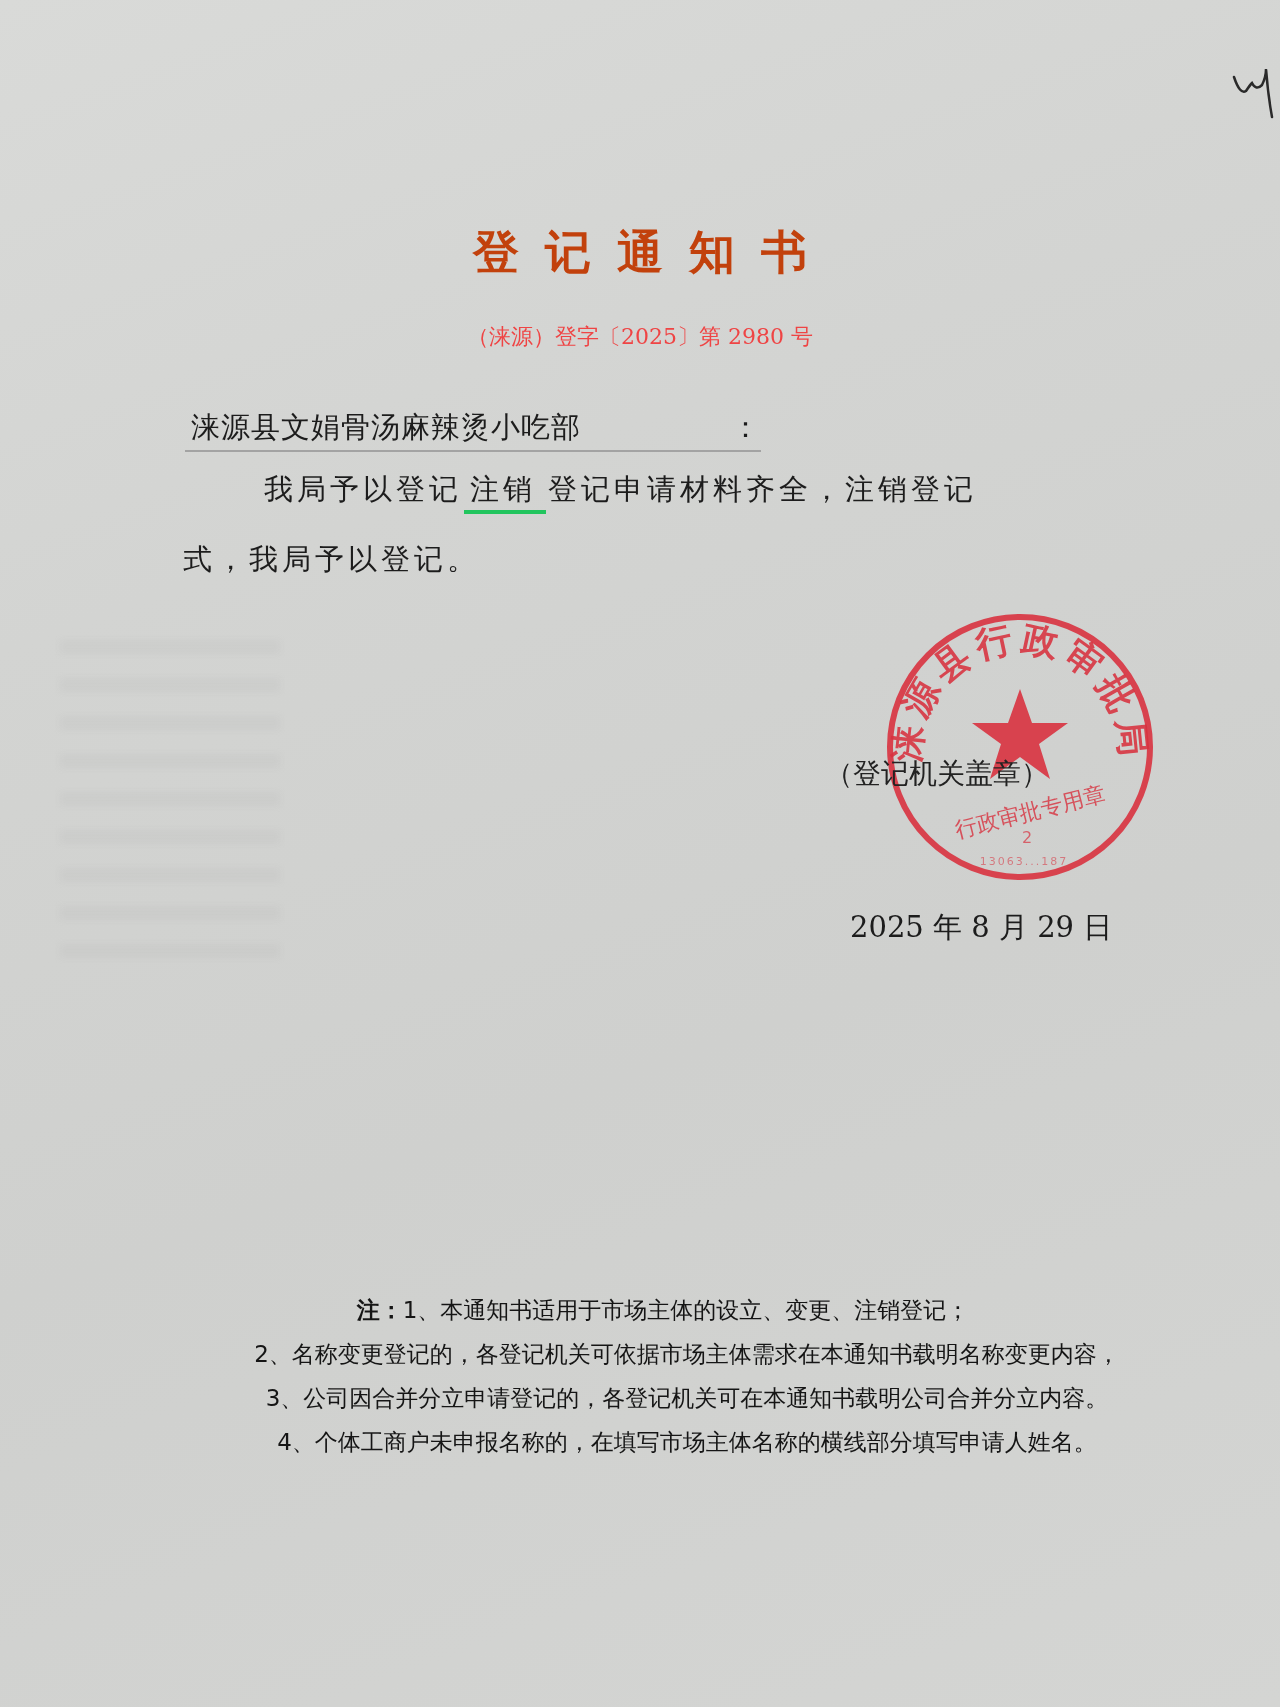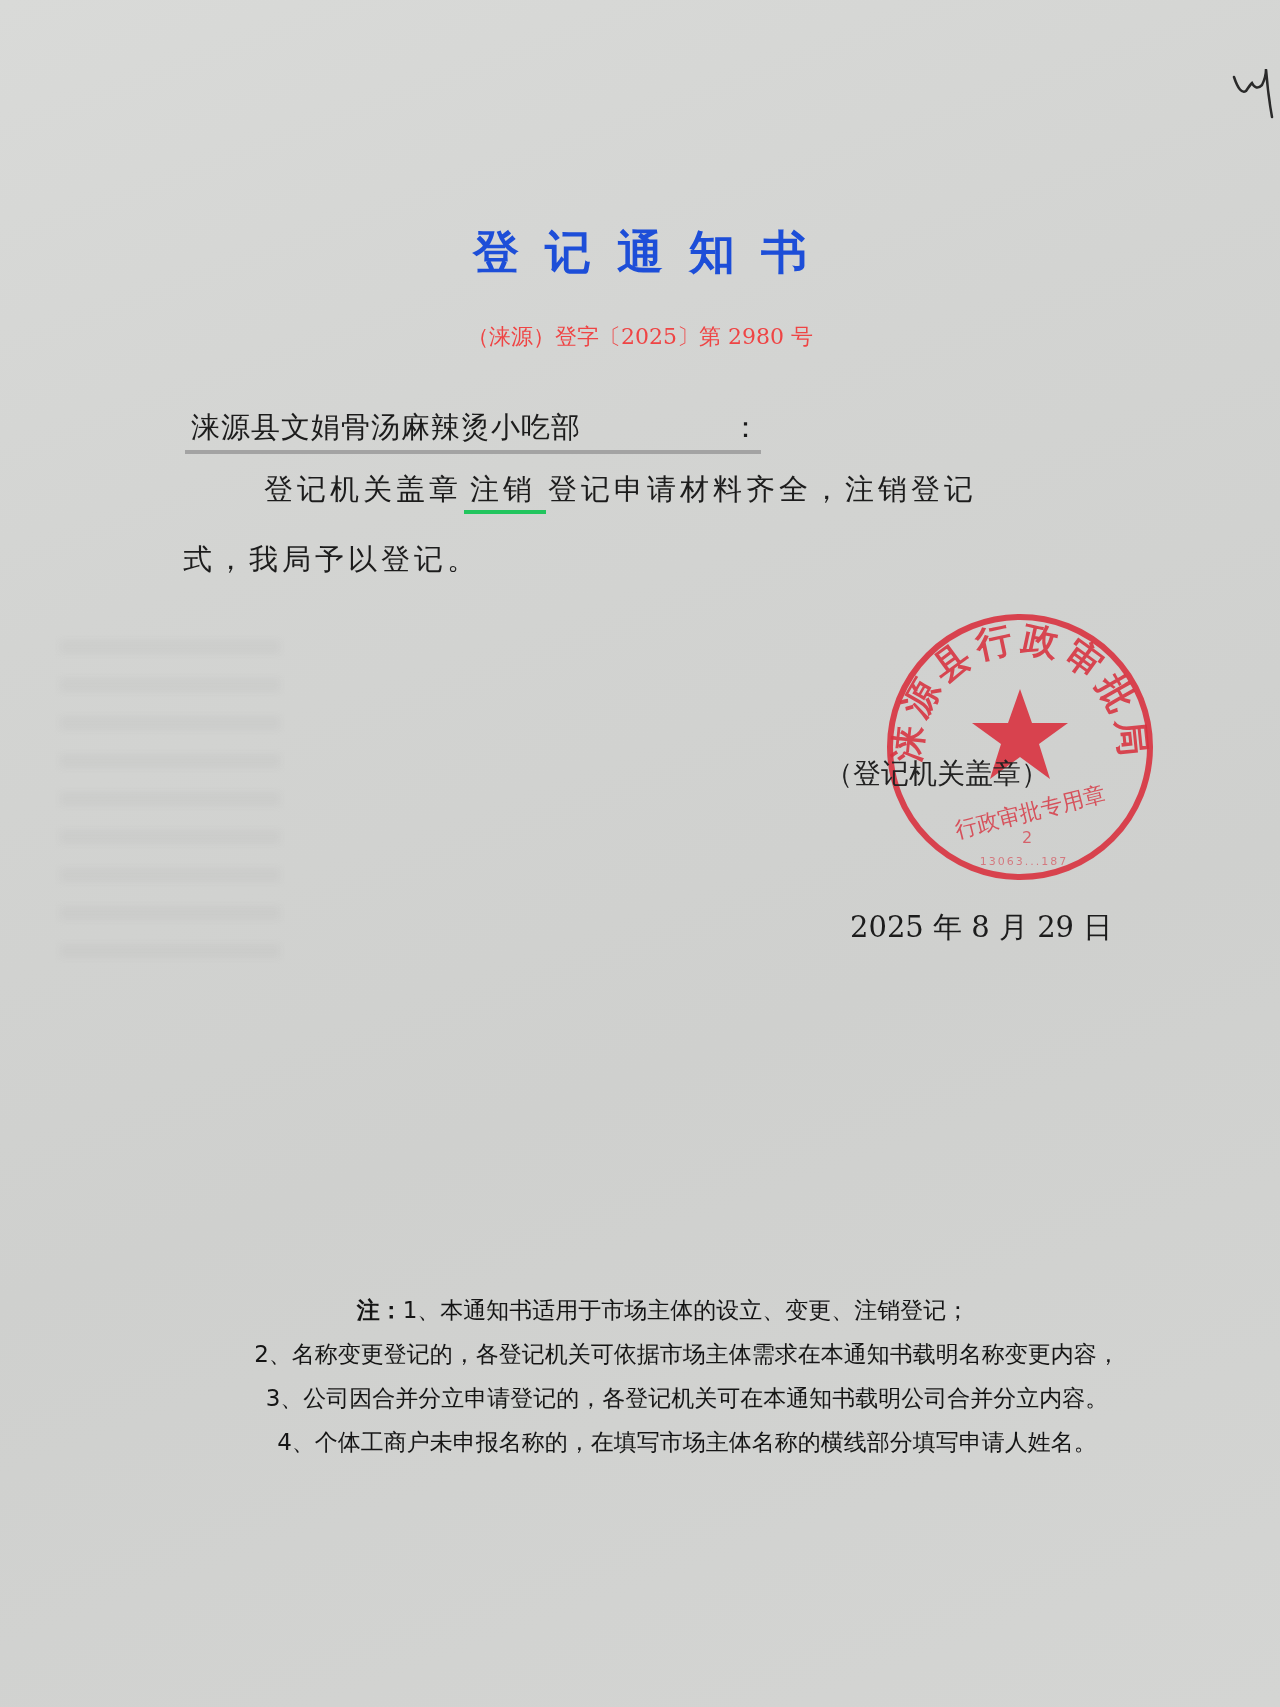--- a/index.html
+++ b/index.html
@@ -19,31 +19,31 @@
     }
     .handmark {
       position: absolute; left: 1232px; top: 55px;
       width: 50px; height: 70px;
     }
     .title {
       position: absolute; left: 0; width: 1280px; top: 222px;
       text-align: center;
       font-family: "DejaVu Sans", "Liberation Sans", sans-serif;
       font-weight: bold; font-size: 46px; letter-spacing: 26px;
-      color: #1d4ed8;
+      color: #c2410c;
       padding-left: 26px; box-sizing: border-box;
     }
     .docno {
       position: absolute; left: 0; width: 1280px; top: 322px;
       text-align: center; font-size: 22px; color: #ef4444;
     }
     .addressee {
       position: absolute; left: 185px; top: 408px;
       width: 570px; font-size: 29px; letter-spacing: 1px;
-      border-bottom: 4px solid #a3a3a3; padding-left: 6px; padding-bottom: 2px;
+      border-bottom: 2px solid #a3a3a3; padding-left: 6px; padding-bottom: 2px;
       font-family: "DejaVu Sans", "Liberation Sans", sans-serif;
       display: flex; justify-content: space-between;
     }
     .body-line1 {
       position: absolute; left: 264px; top: 470px;
       font-size: 29px; letter-spacing: 4px;
       font-family: "DejaVu Sans", "Liberation Sans", sans-serif;
     }
     .fill {
       display: inline-block; border-bottom: 4px solid #22c55e;
@@ -87,21 +87,21 @@
 
 <div class="title">登记通知书</div>
 <div class="docno">（涞源）登字〔2025〕第 2980 号</div>
 
 <div class="addressee">
   <span>涞源县文娟骨汤麻辣烫小吃部</span>
   <span>：</span>
 </div>
 
 <div class="body-line1">
-  <span>登记机关盖章</span><span class="fill">注销</span><span>登记申请材料齐全，注销登记</span>
+  <span>我局予以登记</span><span class="fill">注销</span><span>登记申请材料齐全，注销登记</span>
 </div>
 <div class="body-line2">式，我局予以登记。</div>
 
 <svg class="seal" viewBox="0 0 276 276">
   <defs>
     <path id="sealArc" d="M 50 190 A 100 100 0 1 1 226 190"></path>
   </defs>
   <circle cx="138" cy="138" r="130" fill="none" stroke="#d8323f" stroke-width="6" opacity="0.9"></circle>
   <text font-family="DejaVu Sans, sans-serif" font-size="36" font-weight="bold" fill="#d8323f" opacity="0.88" letter-spacing="6">
     <textPath href="#sealArc" startOffset="50%" text-anchor="middle">涞源县行政审批局</textPath>

